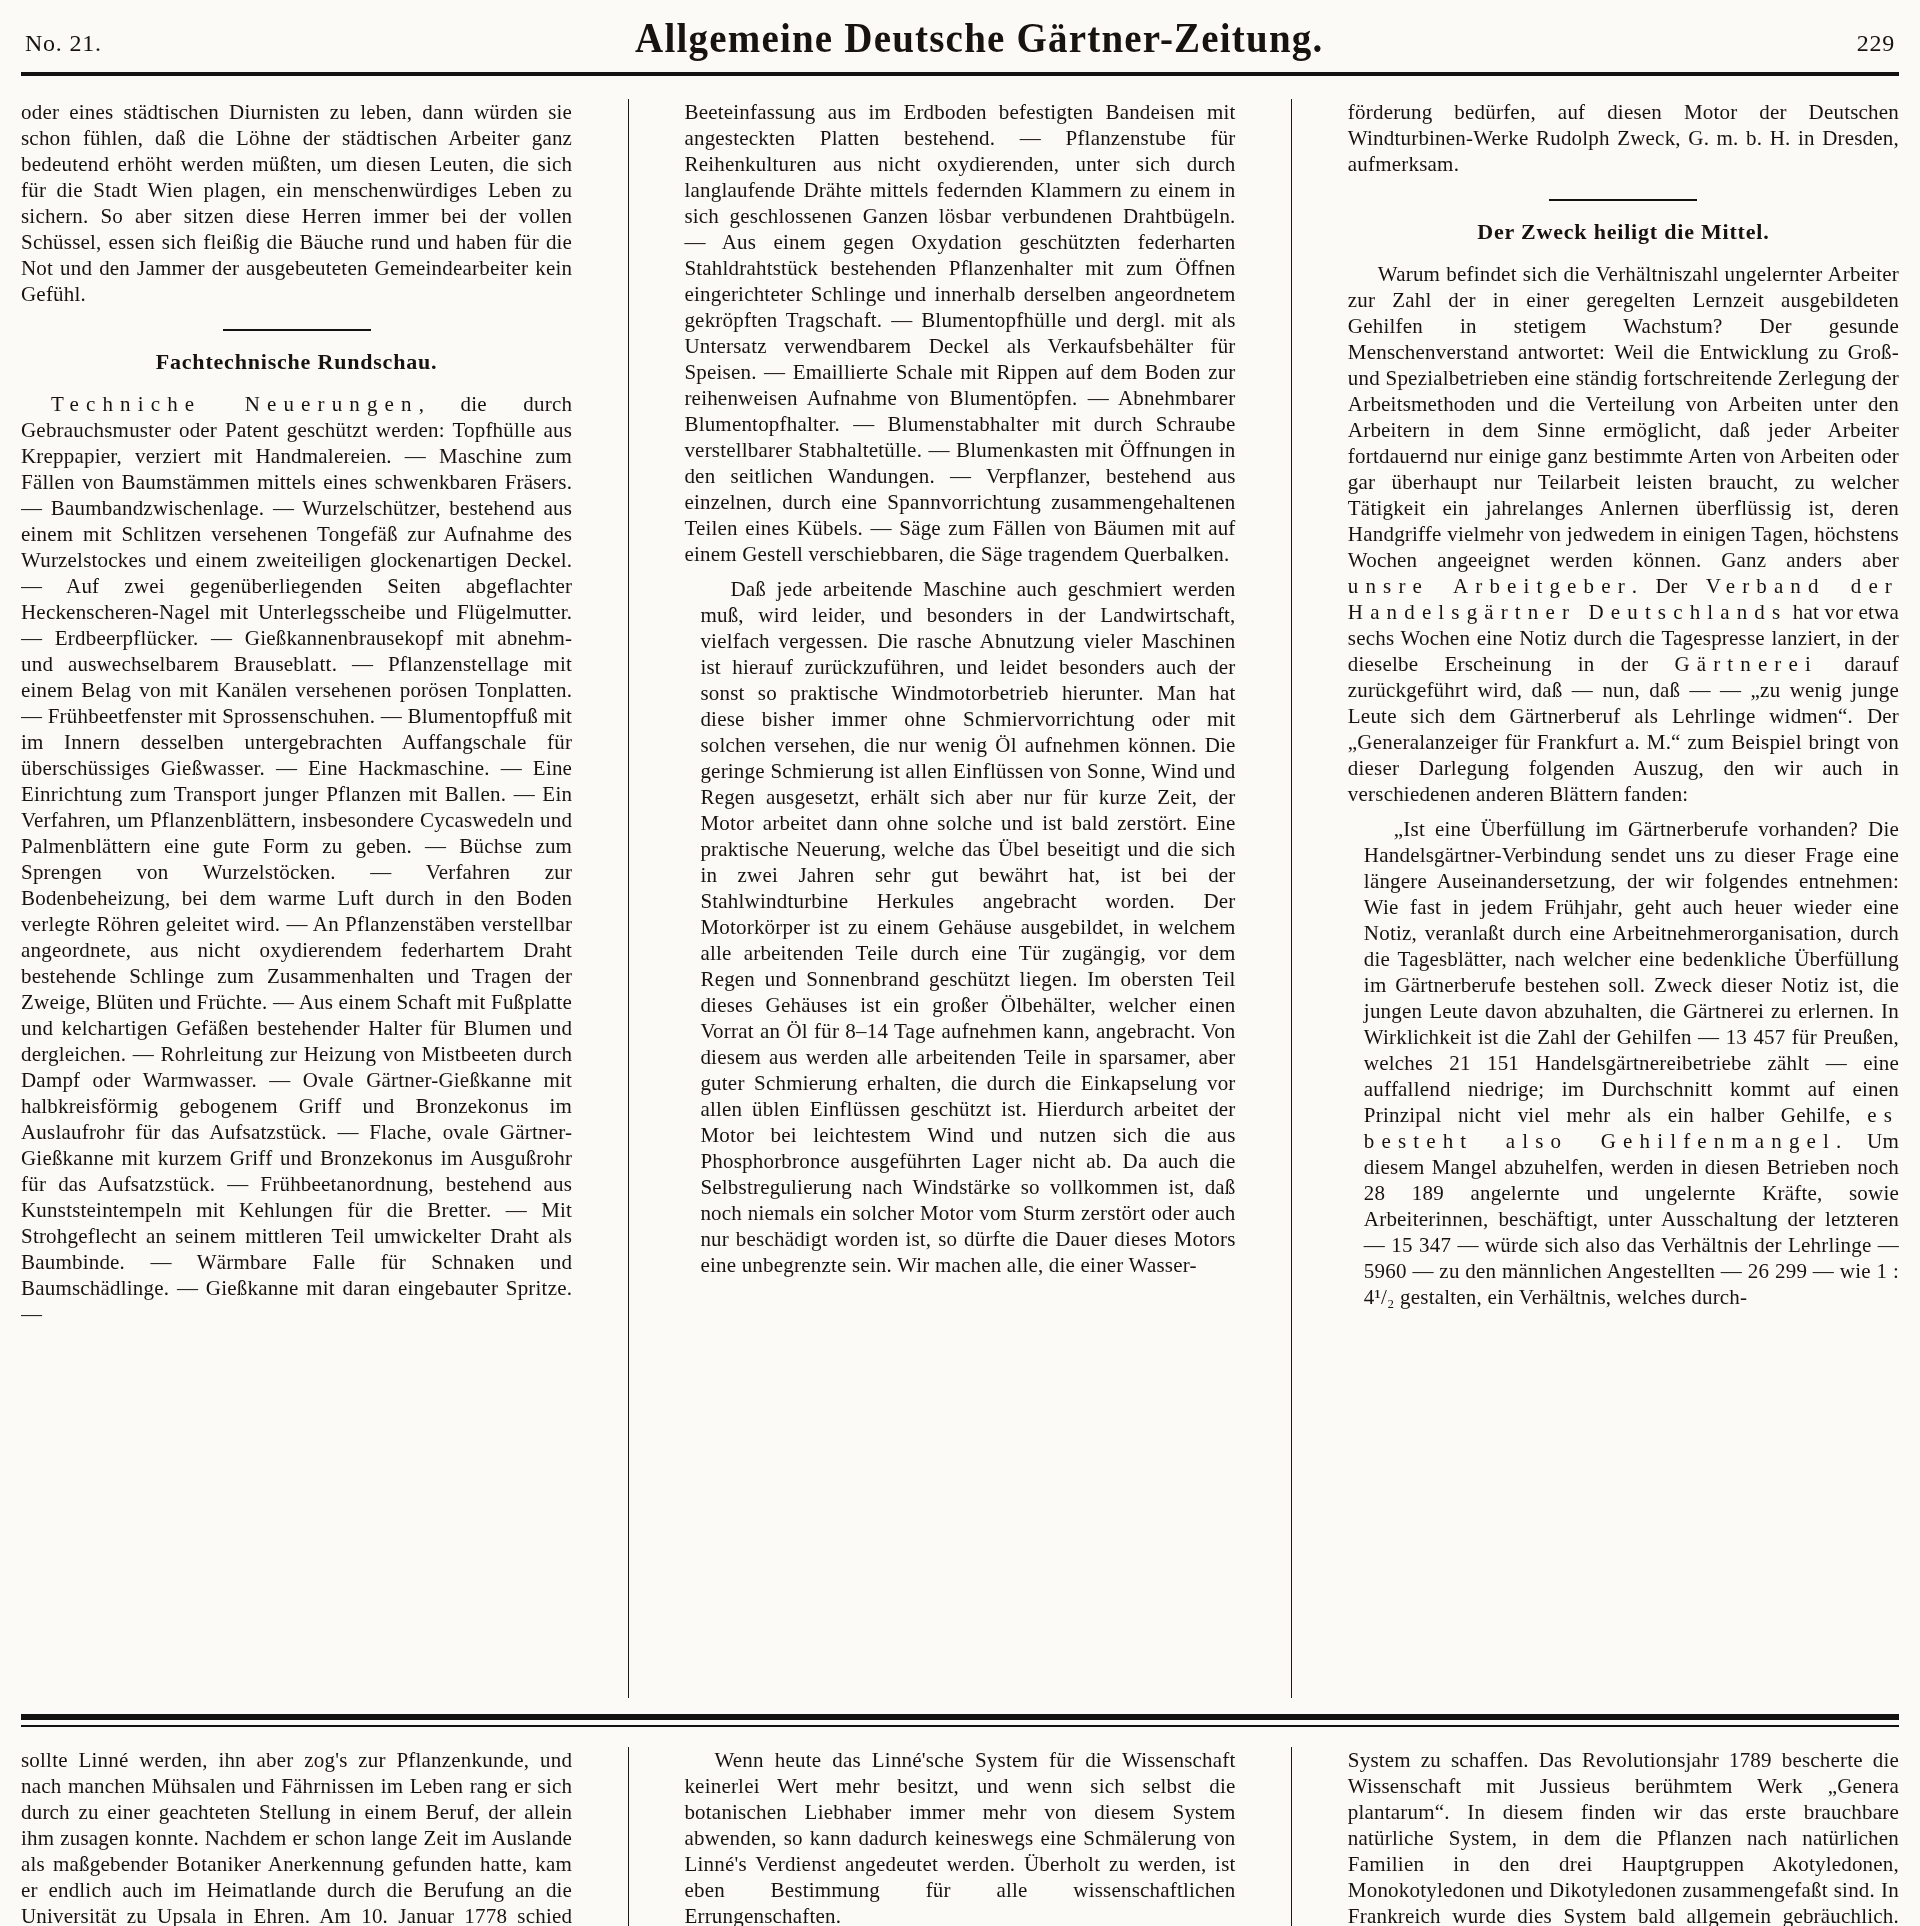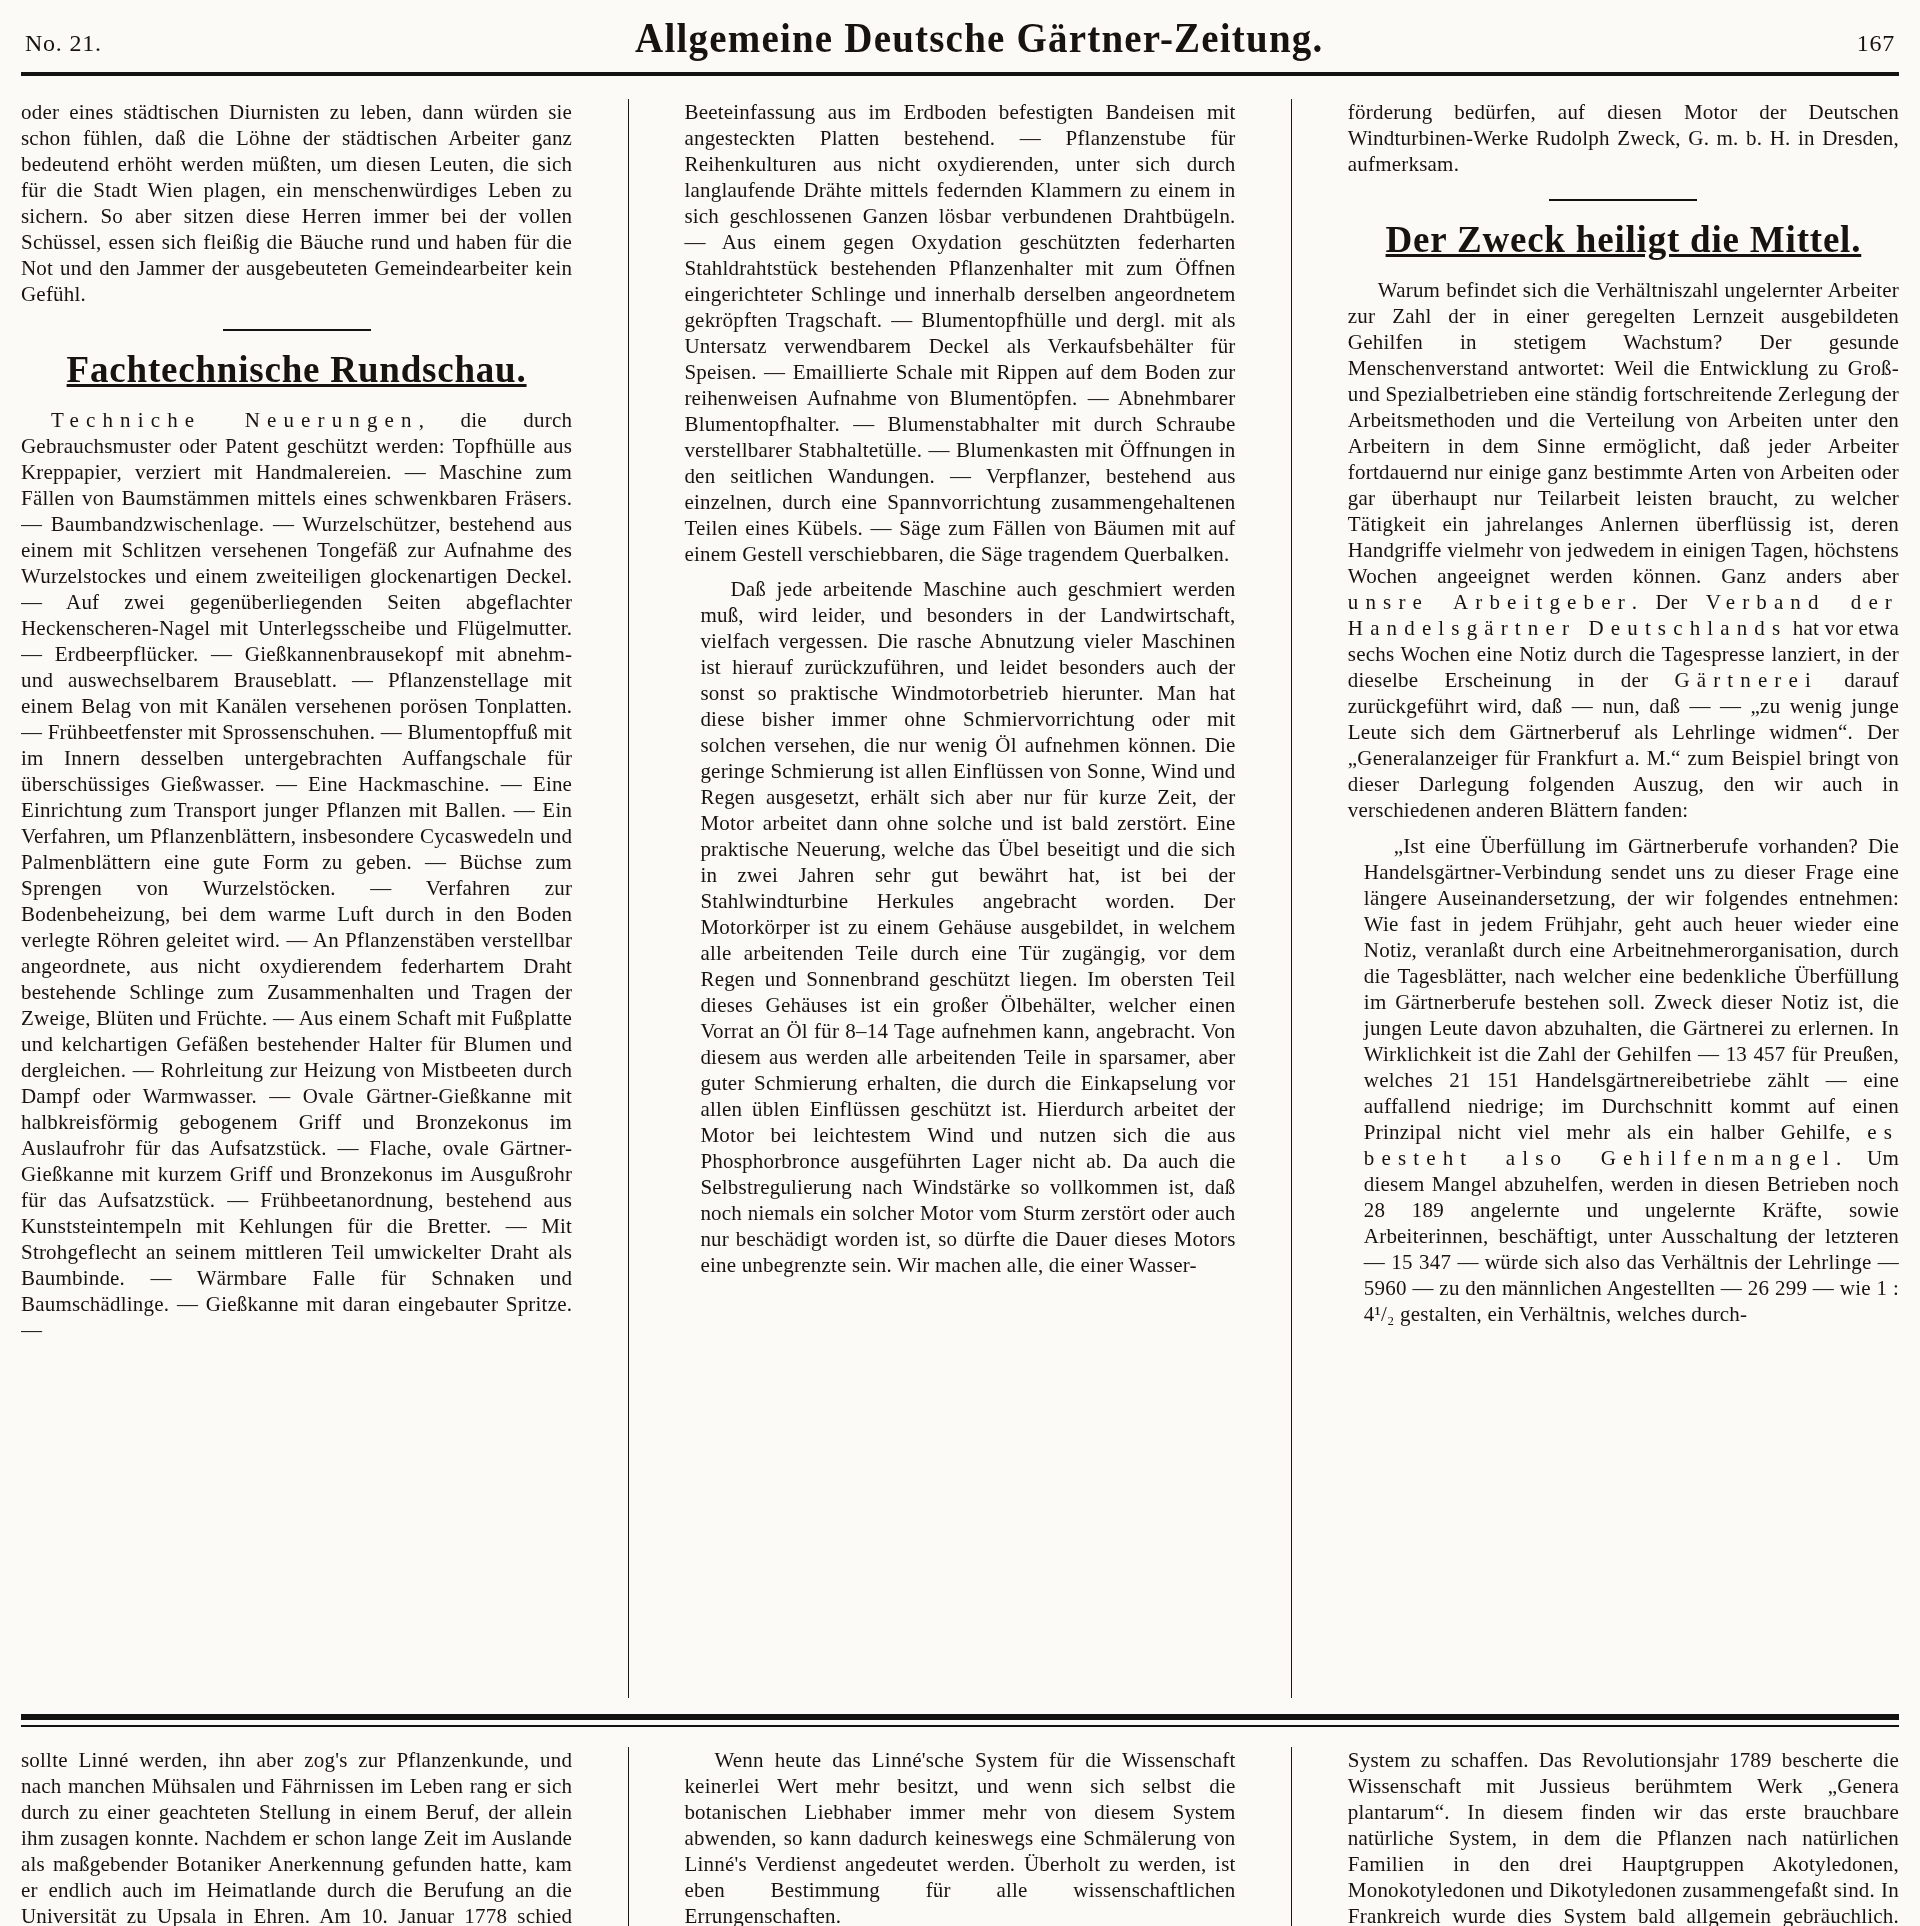--- a/index.html
+++ b/index.html
@@ -72,41 +72,40 @@
   .indent { text-indent: 30px; }
   .sperr { letter-spacing: 0.34em; }
   .center-rule {
     width: 148px;
     height: 2.3px;
     background: #141210;
     margin: 22.3px auto 0 auto;
   }
   .col-heading {
     margin: 18.5px 0 17px 0;
-    font-size: 37px;
+    font-size: 22px;
     font-weight: bold;
     text-align: center;
     letter-spacing: 0.8px;
     line-height: 1.1;
-    text-decoration: underline;
   }
   
   .section-divider { margin-top: 16px; }
   .section-divider .bar-thick { height: 6.5px; background: #141210; }
   .section-divider .bar-thin  { height: 1.9px;  background: #141210; margin-top: 5px; }
 </style>
 </head>
 <body>
 
 <div class="page">
 
   <header class="page-header">
     <span class="issue-no">No. 21.</span>
     <h1 class="masthead">Allgemeine Deutsche Gärtner-Zeitung.</h1>
-    <span class="page-no">167</span>
+    <span class="page-no">229</span>
   </header>
 
   <div class="header-rule"></div>
 
   <main class="section section-top">
 
     <div class="col">
       <p class="para">oder eines städtischen Diurnisten zu leben, dann würden sie schon fühlen, daß die Löhne der städtischen Arbeiter ganz bedeutend erhöht werden müßten, um diesen Leuten, die sich für die Stadt Wien plagen, ein menschenwürdiges Leben zu sichern. So aber sitzen diese Herren immer bei der vollen Schüssel, essen sich fleißig die Bäuche rund und haben für die Not und den Jammer der ausgebeuteten Gemeindearbeiter kein Gefühl.</p>
       <div class="center-rule"></div>
       <h2 class="col-heading">Fachtechnische Rundschau.</h2>

